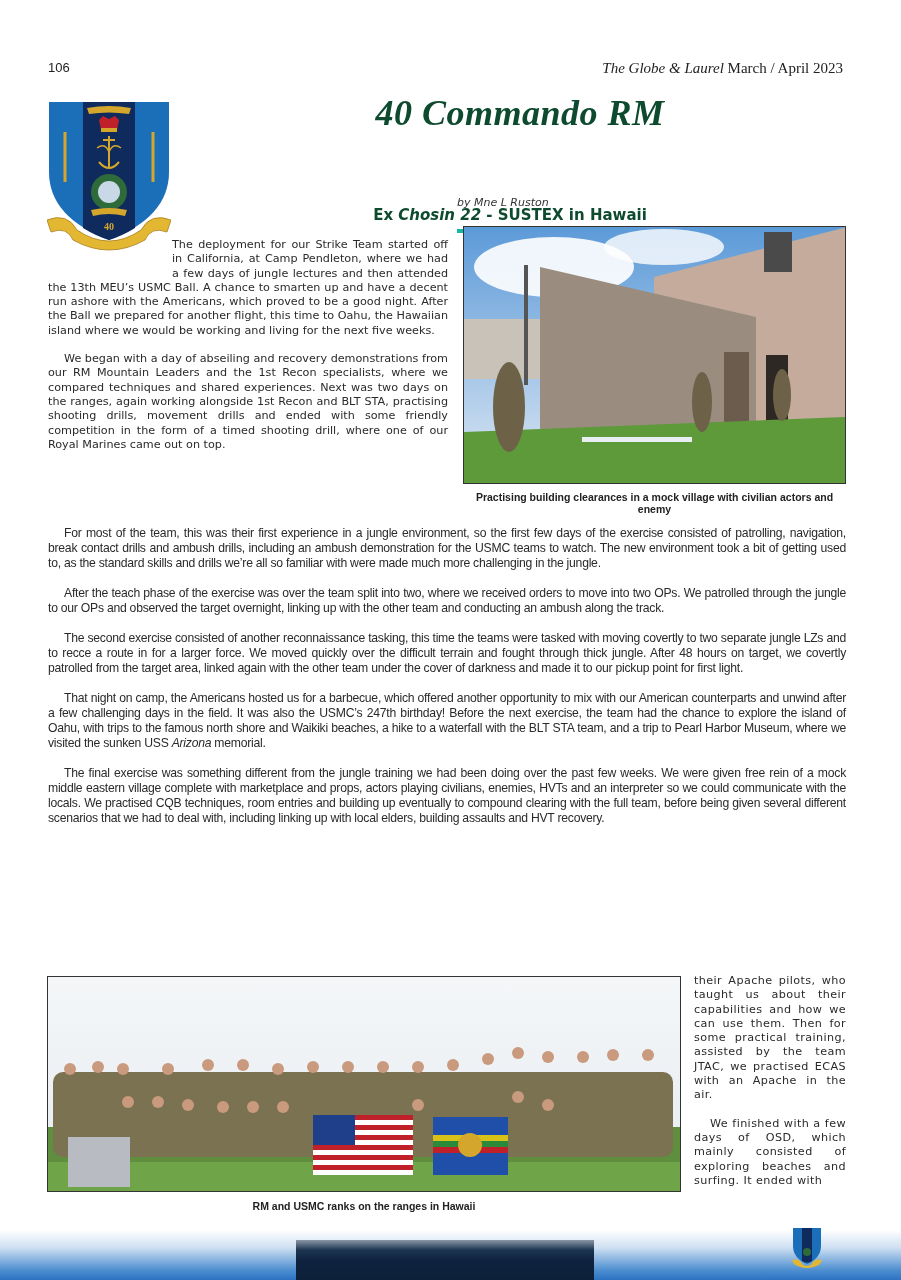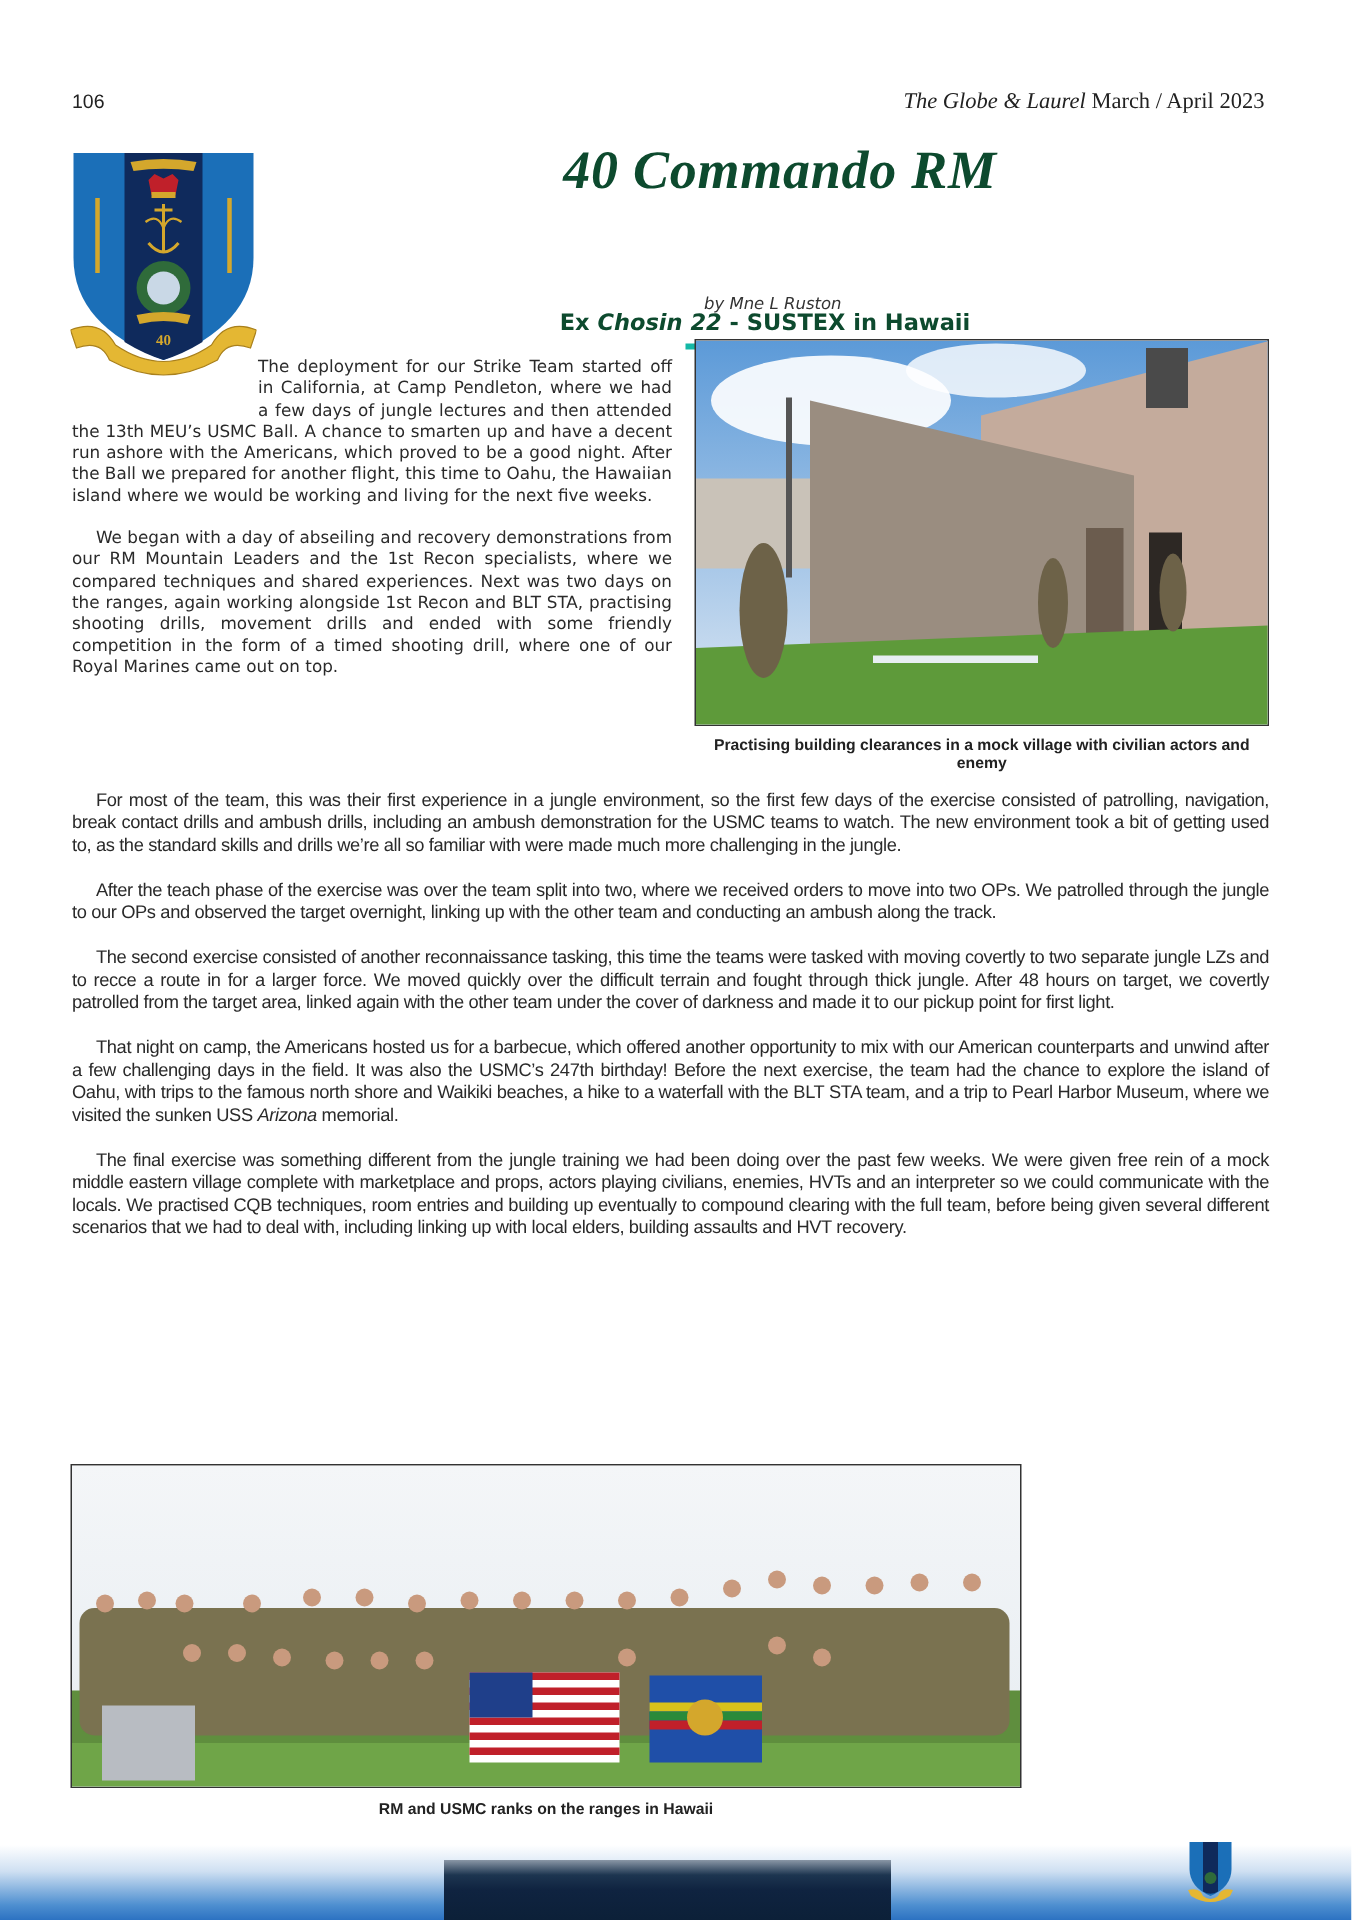--- a/index.html
+++ b/index.html
@@ -8,21 +8,21 @@
 
   .page-num { position: absolute; left: 48px; top: 60px; font-family: Liberation Sans, sans-serif; font-size: 13px; color: #222; }
   .running-head { position: absolute; right: 58px; top: 60px; font-family: "Liberation Serif", serif; font-size: 15px; color: #222; }
   .running-head i { font-style: italic; }
 
   .crest { position: absolute; left: 47px; top: 102px; width: 124px; height: 150px; }
 
   .main-title { position: absolute; left: 180px; top: 92px; width: 680px; text-align: center; font-family: "Liberation Serif", serif; font-style: italic; font-weight: bold; font-size: 36px; color: #0d4a2e; letter-spacing: 0.5px; }
   .subtitle { position: absolute; left: 290px; top: 170px; width: 440px; text-align: center; font-family: "DejaVu Sans", sans-serif; font-weight: bold; font-size: 15px; color: #0d4a2e; margin-top: 36px; }
   .subtitle i { font-style: italic; }
-  .byline { position: absolute; left: 457px; top: 196px; width: 104px; font-family: "DejaVu Sans", sans-serif; font-style: italic; font-size: 11px; color: #333; text-align: right; border-bottom: 4px solid #14b8a6; padding-bottom: 20px; }
+  .byline { position: absolute; left: 457px; top: 196px; width: 104px; font-family: "DejaVu Sans", sans-serif; font-style: italic; font-size: 11px; color: #333; text-align: left; border-bottom: 4px solid #14b8a6; padding-bottom: 20px; }
 
   .body-text { font-family: "DejaVu Sans", sans-serif; font-size: 11.2px; line-height: 14.3px; color: #2a2a2a; text-align: justify; }
 
   .col-left { position: absolute; left: 48px; top: 238px; width: 400px; }
   .float-gap { float: left; width: 124px; height: 42px; }
   .col-left p { margin-bottom: 14px; }
   .indent { text-indent: 16px; }
 
   .photo1 { position: absolute; left: 463px; top: 226px; width: 383px; height: 258px; border: 1px solid #333; overflow: hidden; }
   .caption1 { position: absolute; left: 463px; top: 491px; width: 383px; text-align: center; font-family: "Liberation Sans", sans-serif; font-weight: bold; font-size: 10.5px; line-height: 12px; color: #222; }
@@ -176,20 +176,22 @@
       <rect x="385" y="158" width="75" height="6" fill="#d8c21a"></rect>
       <rect x="385" y="164" width="75" height="6" fill="#2a8a3a"></rect>
       <rect x="385" y="170" width="75" height="6" fill="#c0202a"></rect>
       <circle cx="422" cy="168" r="12" fill="#d4a72c"></circle>
     </g>
   </svg>
 </div>
 <div class="caption2">RM and USMC ranks on the ranges in Hawaii</div>
 
 <div class="col-right body-text">
+  <p>their Apache pilots, who taught us about their capabilities and how we can use them. Then for some practical training, assisted by the team JTAC, we practised ECAS with an Apache in the air.</p>
+  <p class="indent">We finished with a few days of OSD, which mainly consisted of exploring beaches and surfing. It ended with</p>
 </div>
 
 <div class="footer-bar"></div>
 <div class="footer-center"></div>
 <svg class="footer-crest" viewBox="0 0 30 40">
   <path d="M1 0 H29 V18 Q29 30 15 36 Q1 30 1 18 Z" fill="#1b6fb8"></path>
   <path d="M10 0 H20 V33 Q15 36 10 33 Z" fill="#0f2a5c"></path>
   <circle cx="15" cy="24" r="4" fill="#2f6b3a"></circle>
   <path d="M0 32 Q8 30 10 36 Q15 40 20 36 Q22 30 30 32 L28 36 Q15 44 2 36 Z" fill="#e4b733"></path>
 </svg>

